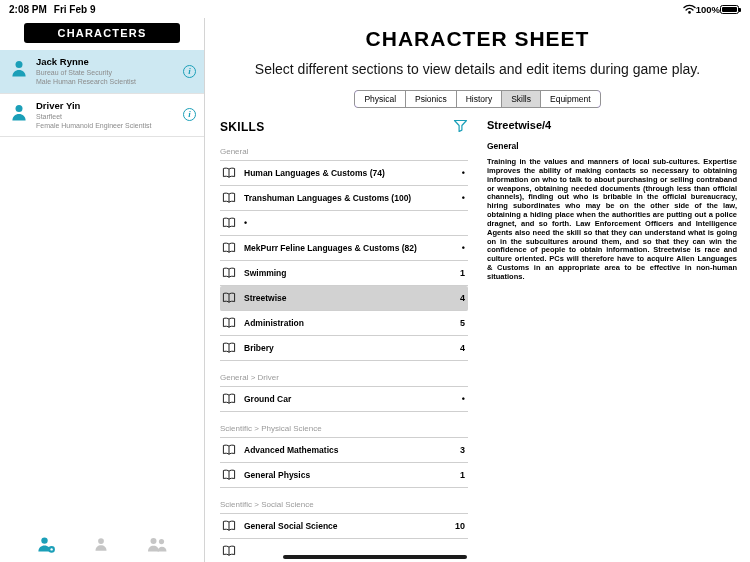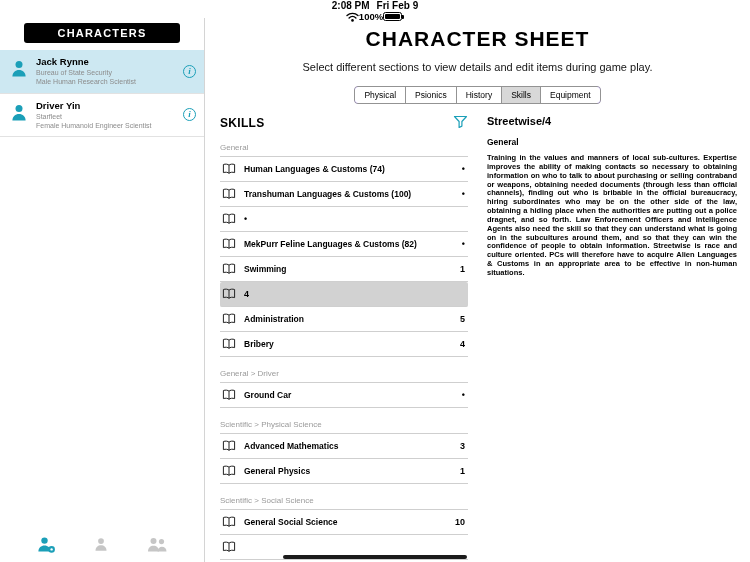--- a/index.html
+++ b/index.html
@@ -1,21 +1,21 @@
 <!DOCTYPE html>
 <html><head>
 <meta charset="utf-8">
 <style>
   * { margin:0; padding:0; box-sizing:border-box; }
   html,body { width:750px; height:562px; }
   body { font-family:"Liberation Sans", sans-serif; background:#fff; }
   .screen { position:relative; width:750px; height:562px; overflow:hidden; background:#fff; }
 
   
-  .status-bar { height:18px; display:flex; justify-content:space-between; align-items:center; padding:0 9px; font-size:10px; font-weight:bold; color:#000;flex-direction:column; }
+  .status-bar { height:18px; display:flex; justify-content:space-between; align-items:center; padding:0 9px; font-size:10px; font-weight:bold; color:#000; }
   .status-left { display:flex; gap:7px; }
   .status-right { display:flex; align-items:center; font-size:9.5px; }
   .batt { position:relative; width:19px; height:9px; border:1px solid #000; border-radius:2.5px; margin-right:2px; }
   .batt::before { content:""; position:absolute; inset:1px; background:#000; border-radius:1px; }
   .batt::after { content:""; position:absolute; right:-3px; top:2px; width:2px; height:4px; background:#000; border-radius:0 1px 1px 0; }
 
   
   .app { position:absolute; top:18px; left:0; right:0; bottom:0; display:flex; }
 
   
@@ -25,21 +25,21 @@
   .char-row.selected { background:#cde8f2; }
   .char-info { flex:1; line-height:1.3; }
   .char-name { font-size:9.5px; font-weight:bold; color:#000; }
   .char-sub { font-size:7px; color:#8c8c8c; }
   .info-icon { width:13px; height:13px; border:1px solid #1b9fb8; border-radius:50%; color:#1b9fb8; font-size:9px; line-height:11px; text-align:center; font-family:"Liberation Serif", serif; font-style:italic; font-weight:bold; flex:none; }
   .tab-bar { position:absolute; left:0; right:0; bottom:0; height:30px; display:flex; align-items:center; justify-content:space-between; padding:0 36px; }
 
   
   .main { flex:1; padding-top:8px; position:relative; }
   .page-title { text-align:center; font-size:21px; font-weight:bold; letter-spacing:1px; margin-top:1px; color:#000; }
-  .page-subtitle { text-align:center; font-size:11px; color:#151515; margin-top:10px; }
+  .page-subtitle { text-align:center; font-size:14px; color:#151515; margin-top:10px; }
   .seg-wrap { text-align:center; margin-top:11px; }
   .segmented { display:inline-flex; border:1px solid #939393; border-radius:4px; overflow:hidden; background:#8b5cf6; }
   .segment { font-size:8.5px; padding:3px 9px; border:none; border-right:1px solid #939393; background:#fff; color:#000; font-family:inherit; cursor:pointer; }
   .segment:last-child { border-right:none; }
   .segment.selected { background:#d8d8d8; }
 
   .content-cols { display:flex; margin-top:11px; padding-left:15px; }
   .skills-col { width:248px; flex:none; }
   .skills-header { display:flex; justify-content:space-between; align-items:center; height:16px; }
   .skills-title { font-size:12px; font-weight:bold; letter-spacing:0.3px; }
@@ -212,20 +212,21 @@
               </span>
             <span class="skill-name">Swimming</span>
             <span class="skill-value">1</span>
           </div>
           <div class="skill-row selected">
             <span class="book-icon">
                 <svg width="14" height="12" viewBox="0 0 14 12">
                   <path d="M7 2.2 C6 1.1 3.4 0.8 1.4 1.5 V9.6 C3.4 8.9 6 9.2 7 10.3 C8 9.2 10.6 8.9 12.6 9.6 V1.5 C10.6 0.8 8 1.1 7 2.2 V10.3" fill="none" stroke="#222" stroke-width="1"></path>
                 </svg>
               </span>
+            <span class="skill-name">Streetwise</span>
             <span class="skill-value">4</span>
           </div>
           <div class="skill-row">
             <span class="book-icon">
                 <svg width="14" height="12" viewBox="0 0 14 12">
                   <path d="M7 2.2 C6 1.1 3.4 0.8 1.4 1.5 V9.6 C3.4 8.9 6 9.2 7 10.3 C8 9.2 10.6 8.9 12.6 9.6 V1.5 C10.6 0.8 8 1.1 7 2.2 V10.3" fill="none" stroke="#222" stroke-width="1"></path>
                 </svg>
               </span>
             <span class="skill-name">Administration</span>
             <span class="skill-value">5</span>

